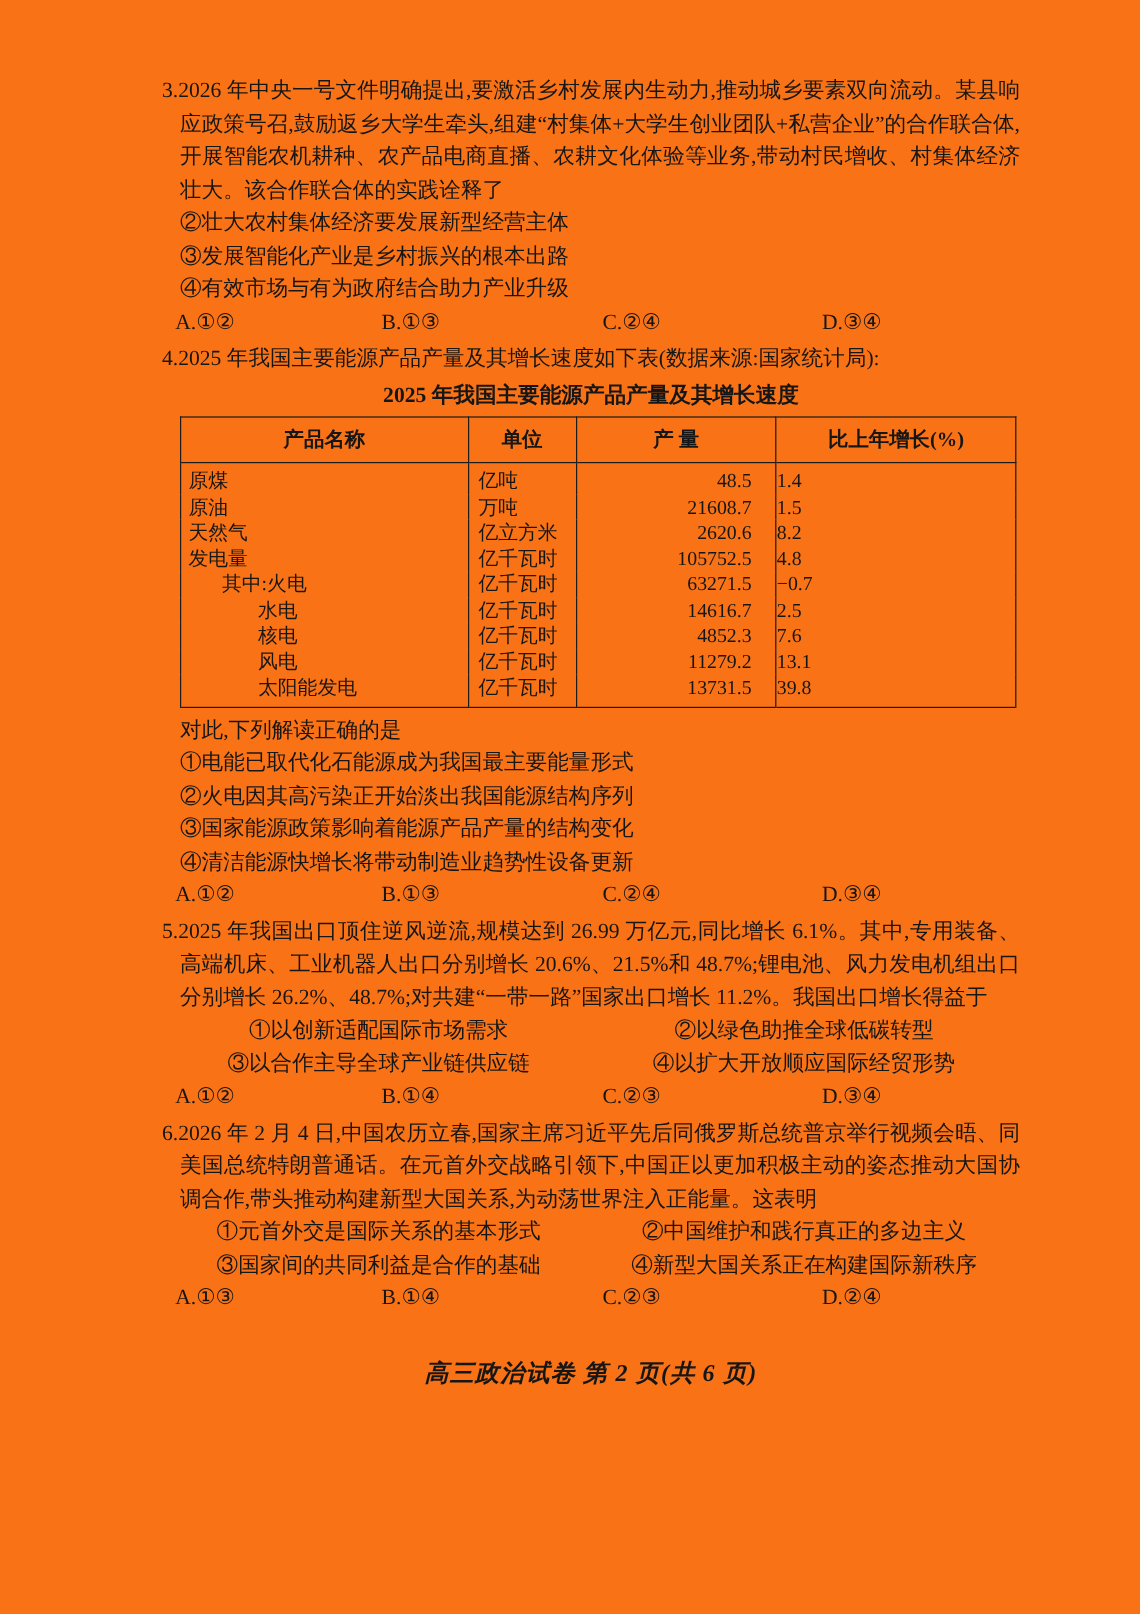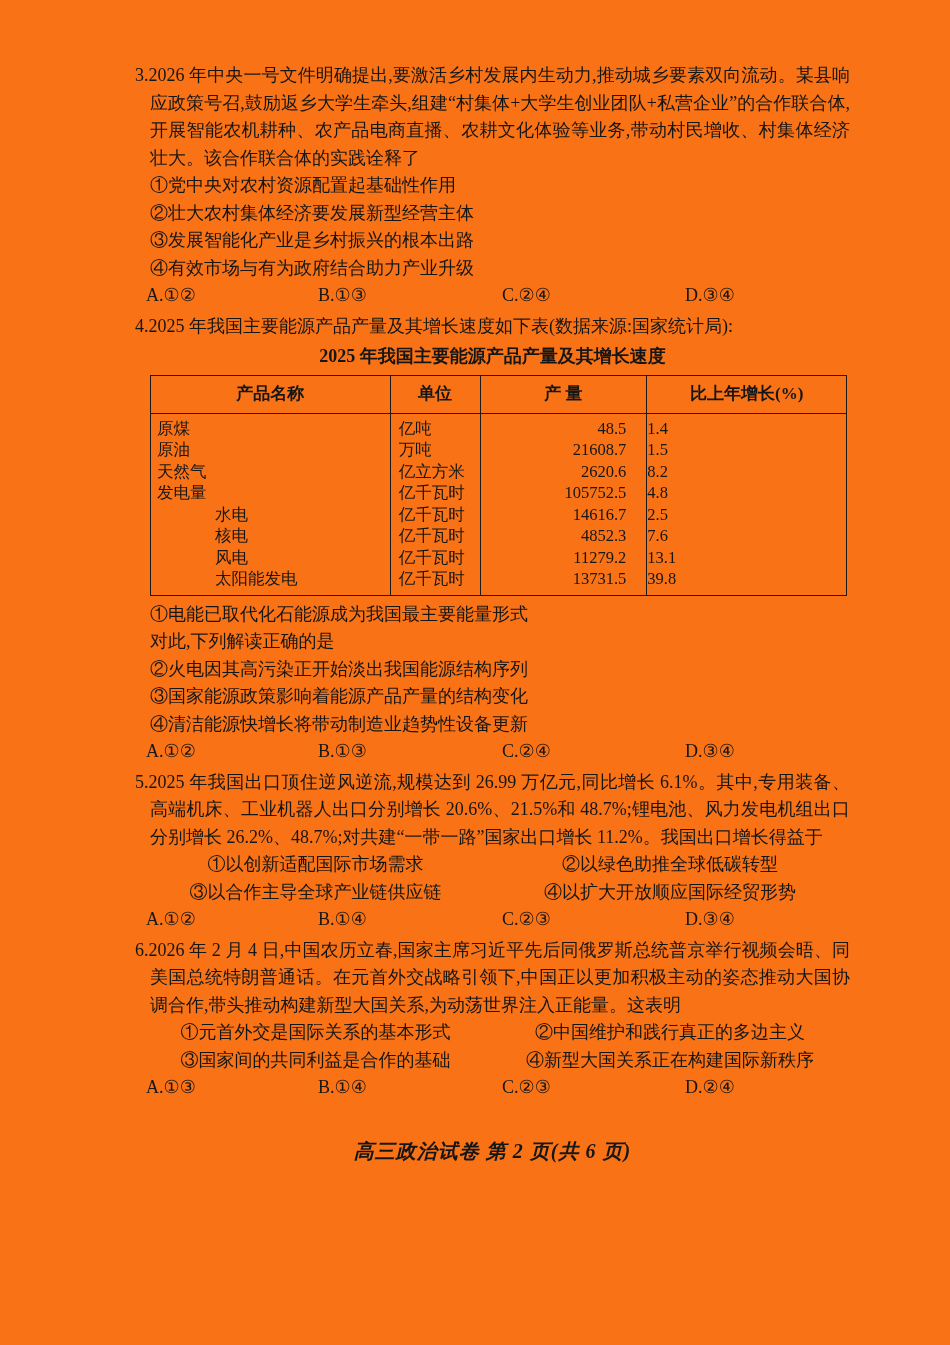--- a/index.html
+++ b/index.html
@@ -85,21 +85,20 @@
     font-style: italic;
   }
 </style>
 </head>
 <body>
 
 <div class="page">
 
   <section class="q">
     <p class="stem"><span>3.</span><span>2026 年中央一号文件明确提出,要激活乡村发展内生动力,推动城乡要素双向流动。某县响应政策号召,鼓励返乡大学生牵头,组建“村集体+大学生创业团队+私营企业”的合作联合体,开展智能农机耕种、农产品电商直播、农耕文化体验等业务,带动村民增收、村集体经济壮大。该合作联合体的实践诠释了</span></p>
-    <p class="item">①党中央对农村资源配置起基础性作用</p>
     <p class="item">②壮大农村集体经济要发展新型经营主体</p>
     <p class="item">③发展智能化产业是乡村振兴的根本出路</p>
     <p class="item">④有效市场与有为政府结合助力产业升级</p>
     <div class="options">
       <span>A.①②</span>
       <span>B.①③</span>
       <span>C.②④</span>
       <span>D.③④</span>
     </div>
   </section>
@@ -144,20 +143,26 @@
             <td class="out">2620.6</td>
             <td class="gro">8.2</td>
           </tr>
           <tr>
             <td class="ind0">发电量</td>
             <td class="unit">亿千瓦时</td>
             <td class="out">105752.5</td>
             <td class="gro">4.8</td>
           </tr>
           <tr>
+            <td class="ind1">其中:火电</td>
+            <td class="unit">亿千瓦时</td>
+            <td class="out">63271.5</td>
+            <td class="gro">−0.7</td>
+          </tr>
+          <tr>
             <td class="ind2">水电</td>
             <td class="unit">亿千瓦时</td>
             <td class="out">14616.7</td>
             <td class="gro">2.5</td>
           </tr>
           <tr>
             <td class="ind2">核电</td>
             <td class="unit">亿千瓦时</td>
             <td class="out">4852.3</td>
             <td class="gro">7.6</td>
@@ -171,22 +176,22 @@
           <tr>
             <td class="ind2">太阳能发电</td>
             <td class="unit">亿千瓦时</td>
             <td class="out">13731.5</td>
             <td class="gro">39.8</td>
           </tr>
         </tbody>
       </table>
     </div>
 
+    <p class="item">对此,下列解读正确的是</p>
     <p class="item">①电能已取代化石能源成为我国最主要能量形式</p>
-    <p class="item">对此,下列解读正确的是</p>
     <p class="item">②火电因其高污染正开始淡出我国能源结构序列</p>
     <p class="item">③国家能源政策影响着能源产品产量的结构变化</p>
     <p class="item">④清洁能源快增长将带动制造业趋势性设备更新</p>
     <div class="options">
       <span>A.①②</span>
       <span>B.①③</span>
       <span>C.②④</span>
       <span>D.③④</span>
     </div>
   </section>

